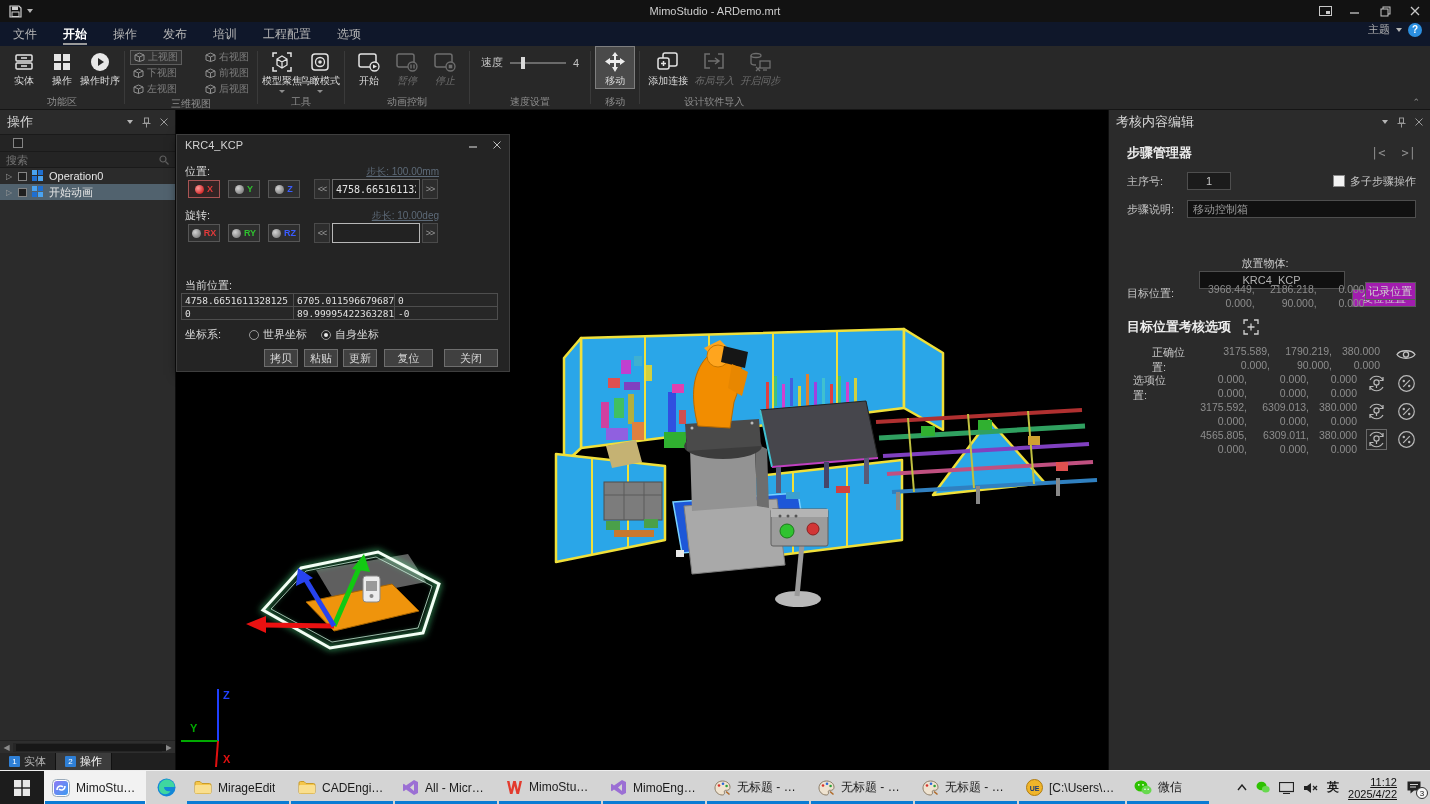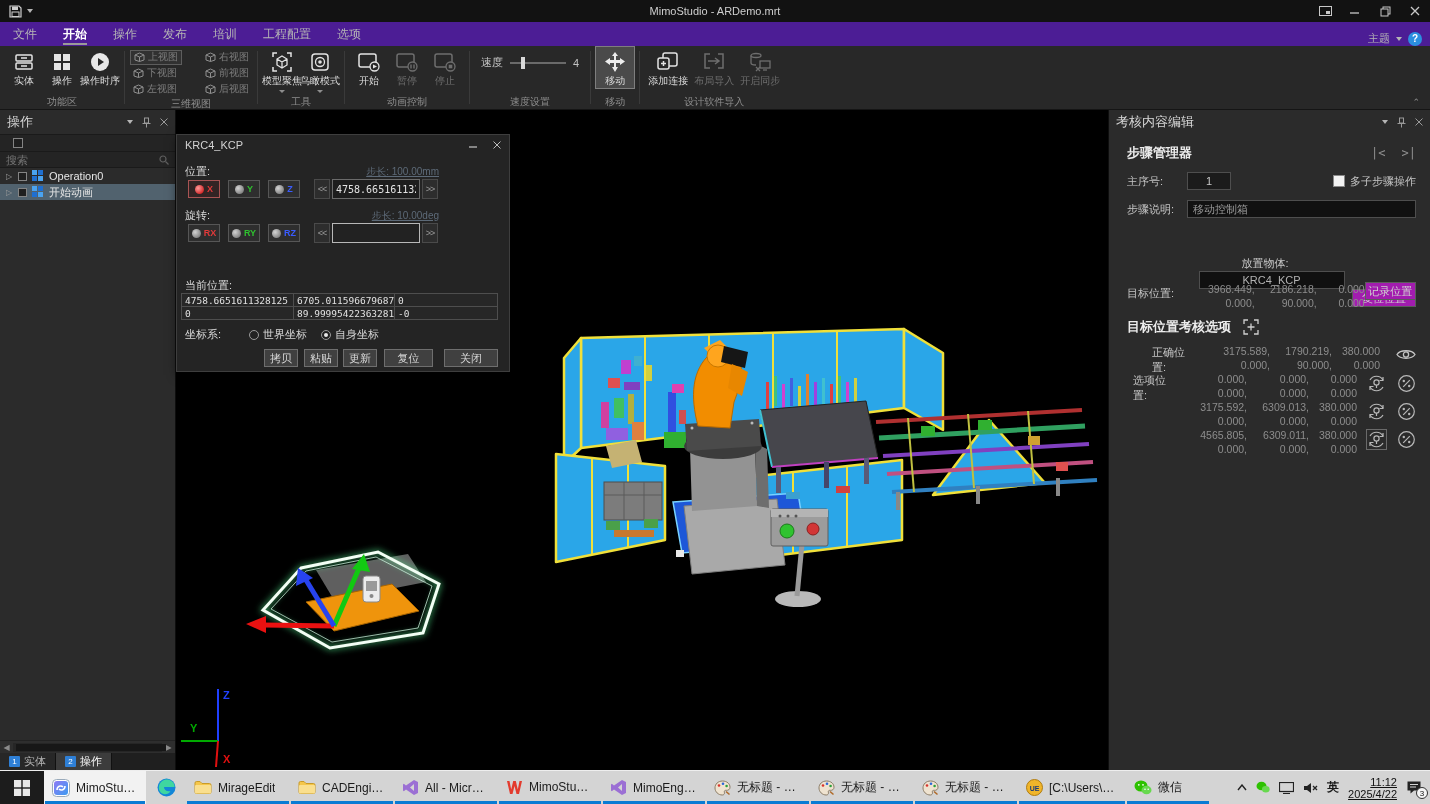--- a/index.html
+++ b/index.html
@@ -8,36 +8,36 @@
 
   
   .titlebar{position:absolute;left:0;top:0;right:0;height:22px;background:#121212;display:flex;align-items:center;z-index:20;}
   .tb-left{display:flex;align-items:center;gap:5px;padding-left:9px;}
   .tb-title{position:absolute;left:0;right:0;text-align:center;font-size:11px;color:#cfcfcf;pointer-events:none;}
   .tb-right{margin-left:auto;display:flex;align-items:center;}
   .tb-btn{width:30px;height:22px;display:flex;align-items:center;justify-content:center;color:#c8c8c8;}
   .caret{width:0;height:0;border-left:3px solid transparent;border-right:3px solid transparent;border-top:4px solid #b5b5b5;}
 
   
-  .menubar{position:absolute;left:0;top:22px;right:0;height:24px;background:#4c1d95;display:flex;align-items:flex-end;z-index:20;}
+  .menubar{position:absolute;left:0;top:22px;right:0;height:24px;background:#0f172a;display:flex;align-items:flex-start;z-index:20;}
   .mtab{padding:0 13px;font-size:12px;color:#b5b5b5;height:24px;line-height:24px;position:relative;cursor:default;}
   .mtab.active{color:#ffffff;font-weight:bold;}
   .mtab.active::after{content:"";position:absolute;left:13px;right:13px;bottom:1px;height:2px;background:#9a9a9a;}
   .menubar-right{margin-left:auto;display:flex;align-items:center;gap:6px;padding-right:8px;font-size:11px;color:#b5b5b5;}
   .helpdot{width:14px;height:14px;border-radius:50%;background:#2b8fe0;color:#fff;font-size:10px;font-weight:bold;display:flex;align-items:center;justify-content:center;}
 
   
   .ribbon{position:absolute;left:0;top:46px;right:0;height:64px;background:#282828;border-bottom:1px solid #151515;display:flex;z-index:20;}
   .rgroup{display:flex;flex-direction:column;padding:1px 5px 0;}
   .rcontent{flex:1;display:flex;align-items:flex-start;}
   .glabel{height:14px;font-size:10px;color:#8e8e8e;text-align:center;line-height:13px;}
   .vdiv{width:1px;background:#3a3a3a;margin:5px 0;}
   .bigbtn{width:38px;display:flex;flex-direction:column;align-items:center;gap:1px;padding-top:4px;}
   .bigbtn .lbl{font-size:10px;color:#dcdcdc;white-space:nowrap;}
-  .bigbtn.disabled .lbl{color:#6e6e6e;}
+  .bigbtn.disabled .lbl{color:#6e6e6e;font-style:italic;}
   .bigbtn.selected{background:#4a4a4a;outline:1px solid #7e7e7e;}
   .viewgrid{display:grid;grid-template-columns:auto auto;grid-auto-rows:16px;column-gap:20px;padding-top:2px;align-items:center;}
   .vitem{display:flex;align-items:center;gap:3px;font-size:10px;color:#7d7d7d;padding:0 3px;height:15px;}
   .vitem.sel{border:1px solid #5d5d5d;background:#313131;}
   .speedwrap{display:flex;align-items:center;gap:7px;padding:8px 6px 0;font-size:11px;color:#c2c2c2;}
   .slider{position:relative;width:56px;height:2px;background:#6a6a6a;}
   .sthumb{position:absolute;left:11px;top:-5px;width:4px;height:12px;background:#d8d8d8;}
   .minicaret{width:0;height:0;border-left:3px solid transparent;border-right:3px solid transparent;border-top:3px solid #8e8e8e;margin-top:1px;}
 
   

